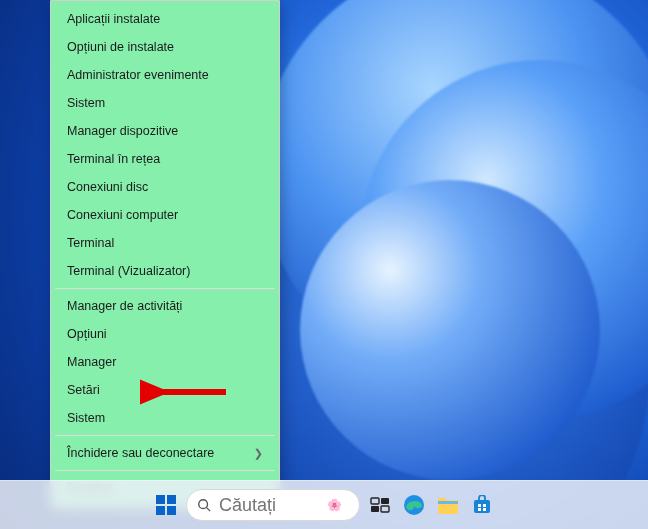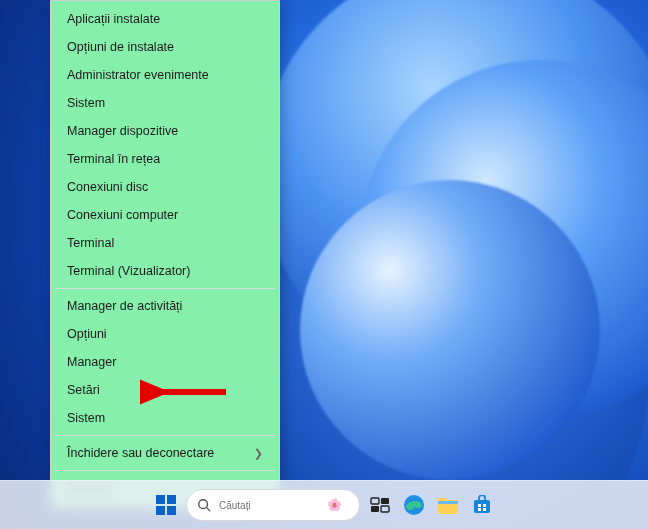--- a/index.html
+++ b/index.html
@@ -15,21 +15,21 @@
   .context-menu{position:absolute;left:50px;top:0;width:228px;background:#86efac;border:1px solid #d0d0d0;border-radius:0 0 8px 8px;box-shadow:2px 4px 14px rgba(0,0,0,.25);padding:4px 0 6px;}
   .menu-item{padding:7px 16px;font-size:12.5px;color:#1a1a1a;cursor:default;display:flex;align-items:center;justify-content:space-between;}
   .menu-sep{height:1px;background:#dcdcdc;margin:3px 4px;}
   .chevron{color:#666;font-size:11px;}
 
   .arrow-annot{position:absolute;left:140px;top:376px;pointer-events:none;}
 
   .taskbar{position:absolute;left:0;right:0;bottom:0;height:48px;background:rgba(235,240,248,.85);backdrop-filter:blur(6px);display:flex;align-items:center;justify-content:center;gap:6px;border-top:1px solid rgba(255,255,255,.4);}
   .tb-icon{width:28px;height:28px;display:flex;align-items:center;justify-content:center;border-radius:4px;cursor:default;}
   .search-pill{display:flex;align-items:center;gap:6px;background:#fff;border:1px solid #d8d8d8;border-radius:16px;height:30px;padding:0 12px 0 10px;min-width:150px;cursor:text;}
-  .search-pill input{border:none;outline:none;background:transparent;font-size:10px;color:#333;width:100px;}
+  .search-pill input{border:none;outline:none;background:transparent;font-size:18px;color:#333;width:100px;}
   .search-pill .deco{font-size:12px;}
   svg{display:block;}
 </style>
 </head>
 <body>
 
 <div class="wallpaper">
   <div class="petal p4"></div>
   <div class="petal p1"></div>
   <div class="petal p2"></div>

